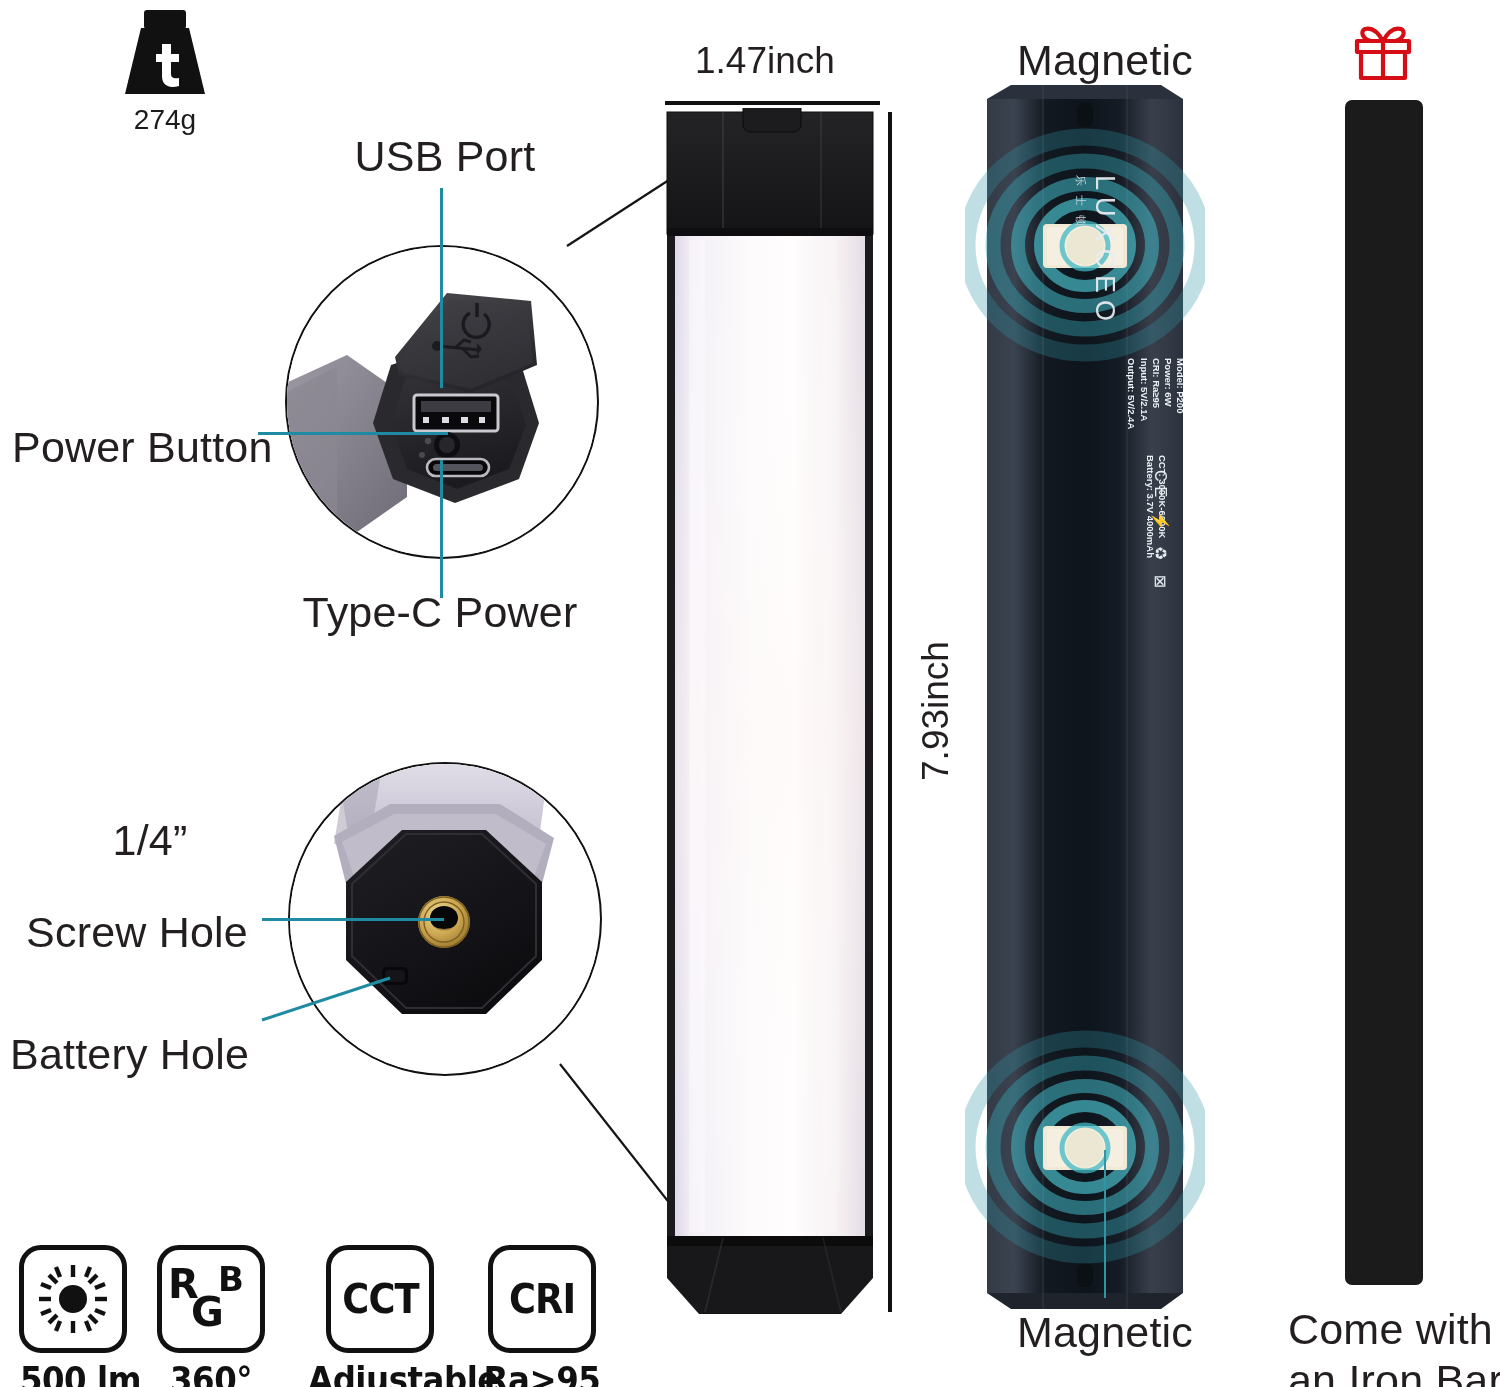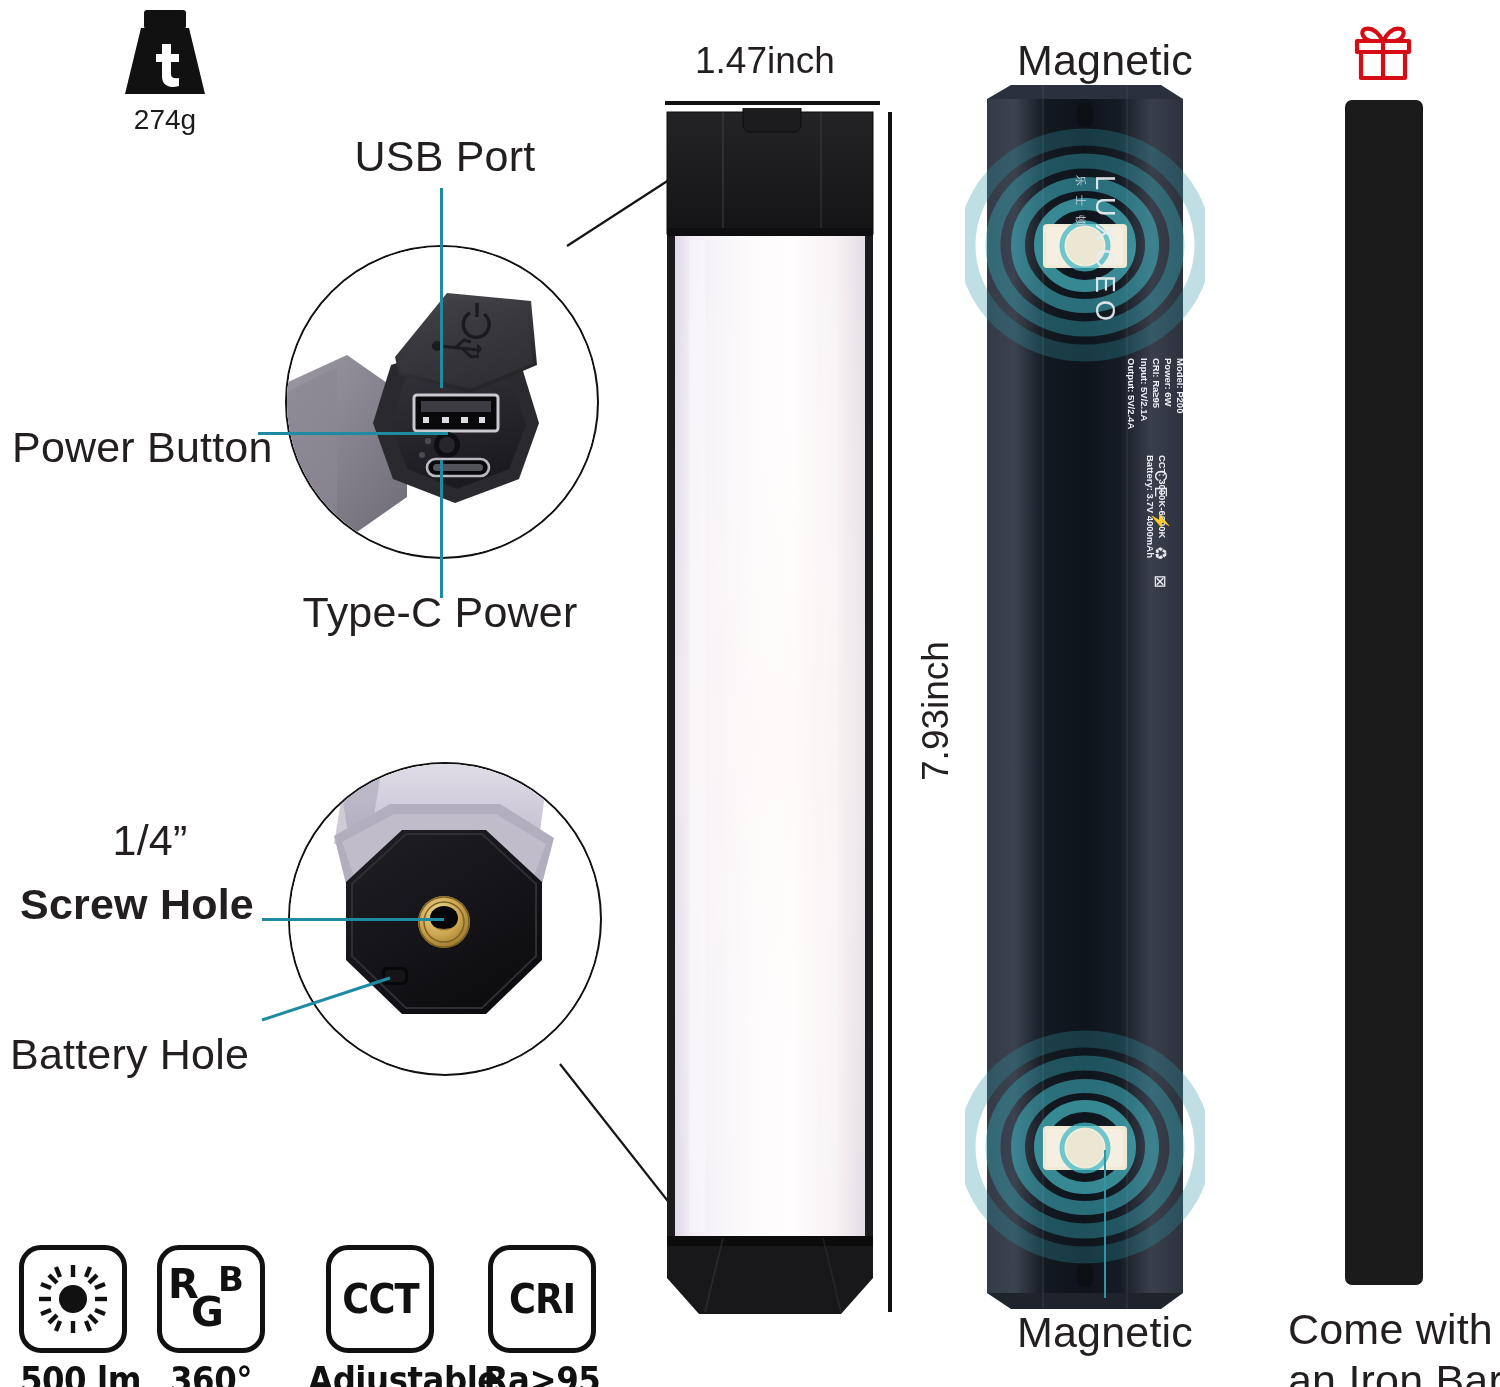--- a/index.html
+++ b/index.html
@@ -171,21 +171,21 @@
       <rect x="95" y="206" width="20" height="12" rx="3.5" fill="#141419"></rect>
     </svg>
   </div>
 
   <div class="abs lead lead-h" style="left:262px;top:918px;width:182px;"></div>
   <svg class="abs" style="left:0;top:0;width:1500px;height:1387px;pointer-events:none;">
     <line x1="262" y1="1020" x2="390" y2="978" stroke="#1f8ba3" stroke-width="3"></line>
   </svg>
 
   <div class="abs lbl lbl-c" style="left:36px;top:816px;width:228px;">1/4”</div>
-  <div class="abs lbl lbl-c" style="left:10px;top:880px;width:254px;font-weight:bold;">Screw Hole</div>
+  <div class="abs lbl lbl-c" style="left:10px;top:908px;width:254px;">Screw Hole</div>
   <div class="abs lbl" style="left:10px;top:1030px;">Battery Hole</div>
 
   <div class="abs dim-label" style="left:695px;top:40px;">1.47inch</div>
   <div class="abs dimline" style="left:665px;top:101px;width:215px;height:4px;"></div>
 
   <svg class="abs" style="left:655px;top:108px;" width="230" height="1215" viewBox="0 0 230 1215">
     <defs>
       <linearGradient id="gDiff" x1="0" y1="0" x2="1" y2="0">
         <stop offset="0" stop-color="#ddd6e6"></stop>
         <stop offset="0.10" stop-color="#f3eff6"></stop>

